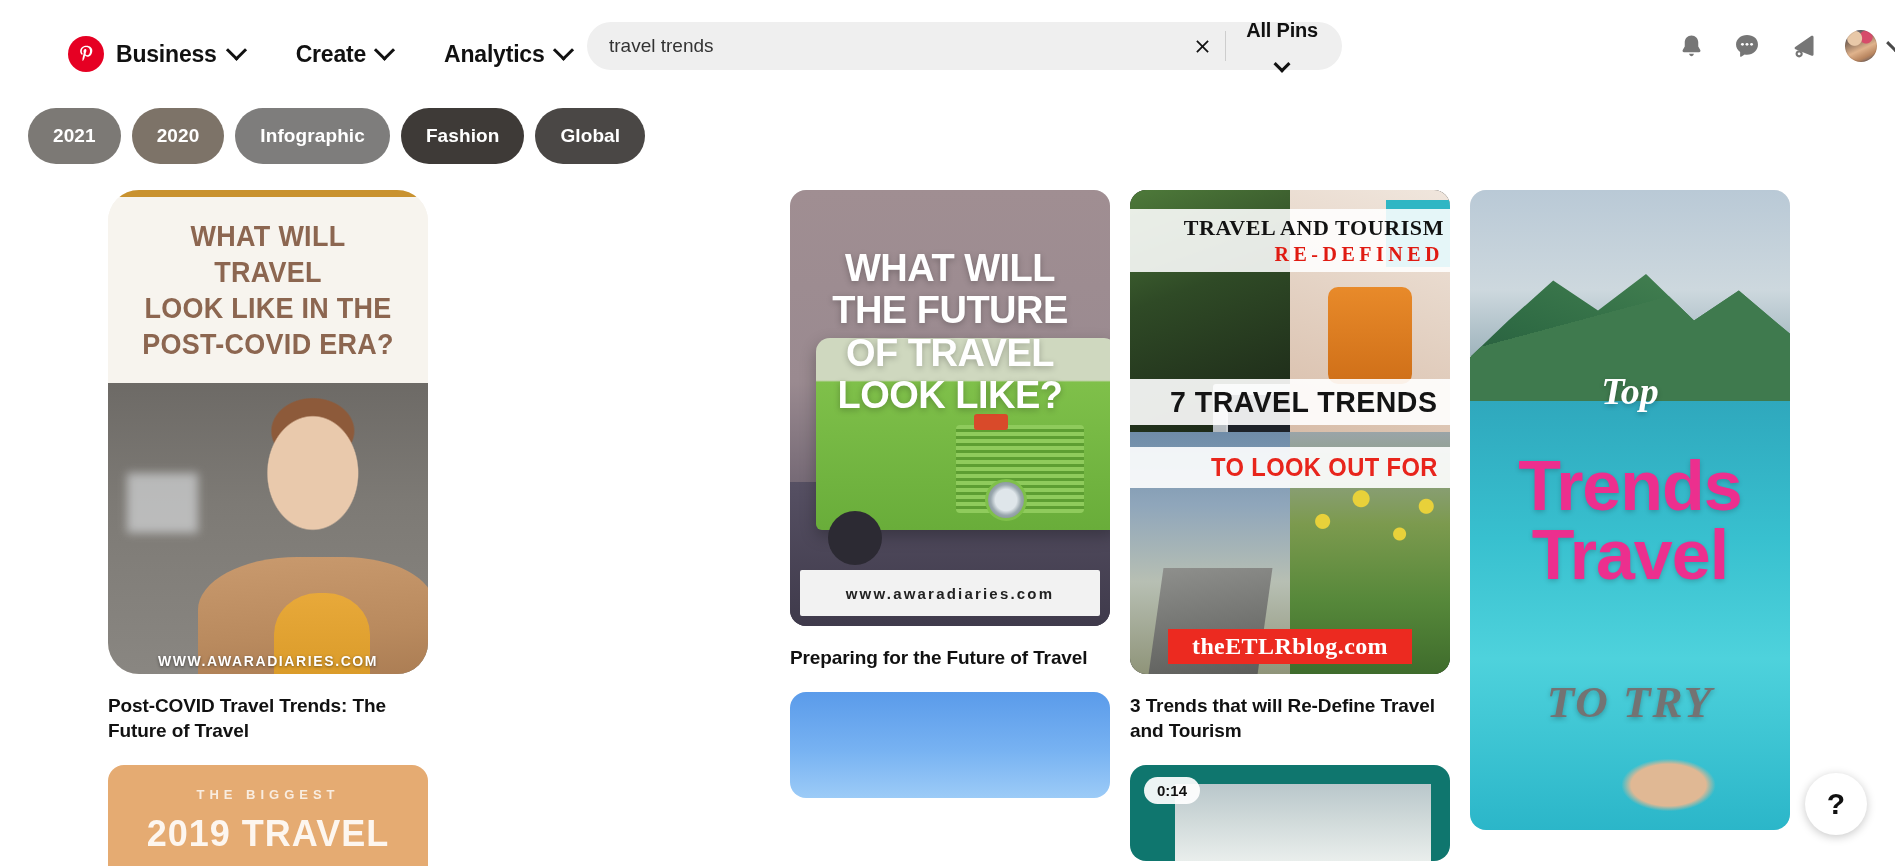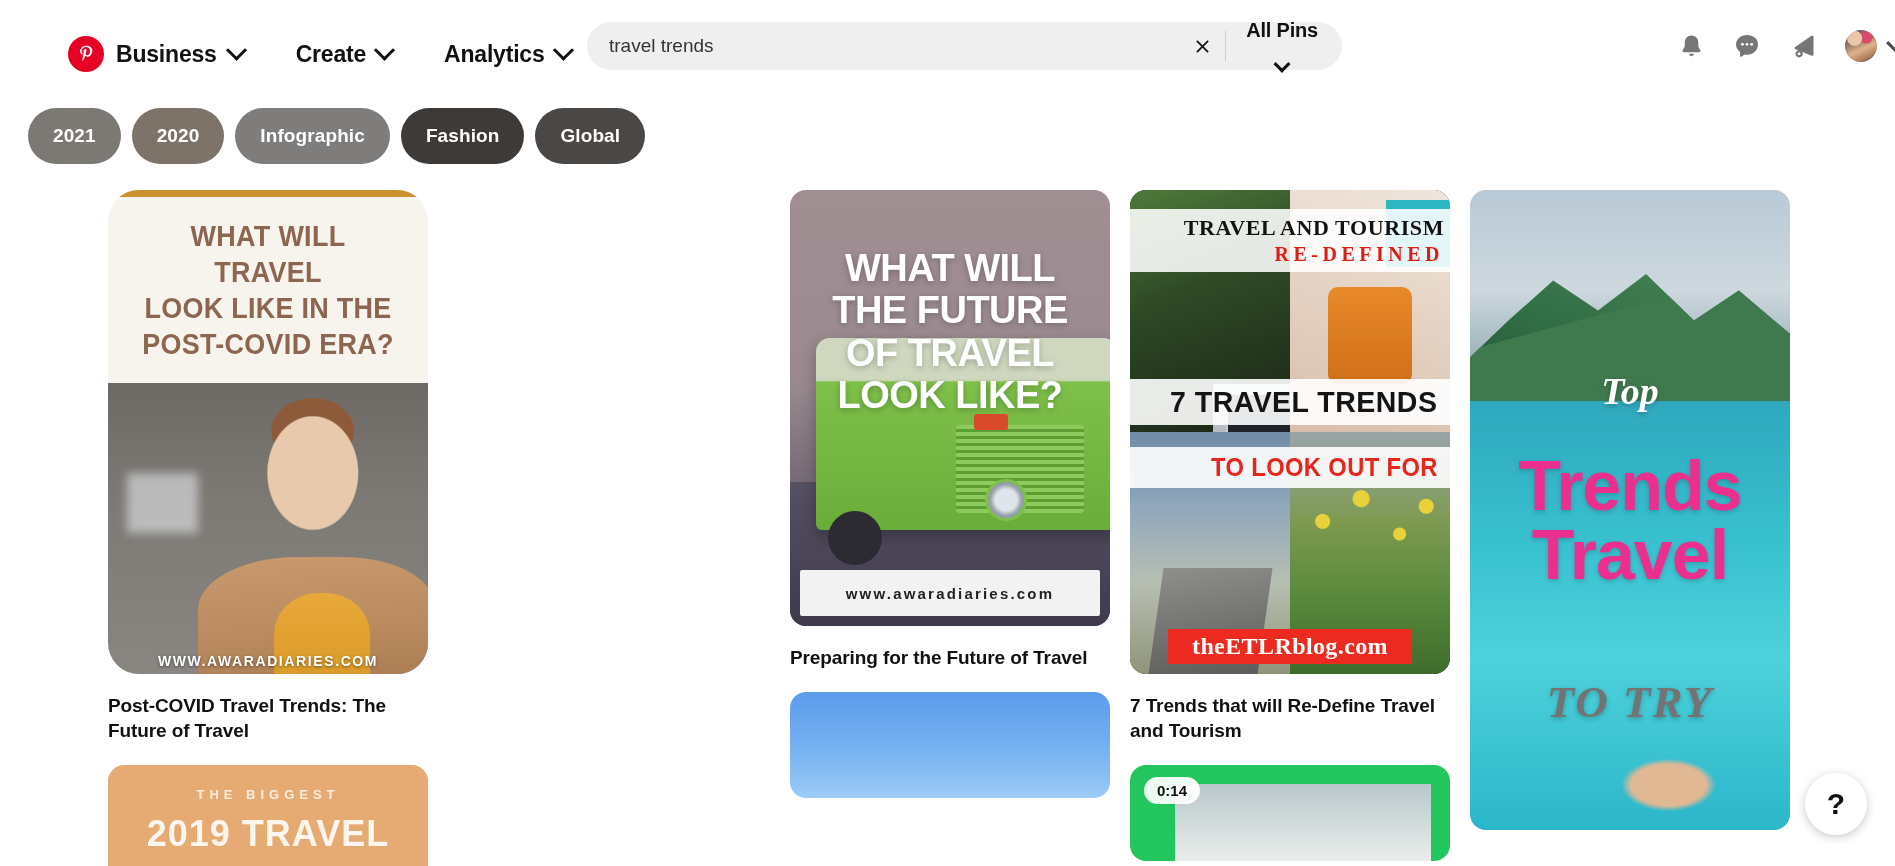--- a/index.html
+++ b/index.html
@@ -327,21 +327,21 @@
     transform: scaleX(.95); display:inline-block;
   }
   .p5-url {
     position: absolute; left: 12%; right: 12%; bottom: 10px;
     background: #ec2a20; color: #ffffff; text-align: center;
     font-family: "Liberation Serif", serif;
     font-size: 24px; font-weight: 700; padding: 4px 0; letter-spacing: .4px;
   }
 
   
-  .p6 { height: 96px; background: #22c55e; position: relative; }
+  .p6 { height: 96px; background: #0f766e; position: relative; }
   .p6-sea {
     position: absolute; left: 14%; right: 6%; top: 20%; bottom: 0;
     background: linear-gradient(180deg,#b9c7cb 0%,#cfd9d9 45%,#e9eeec 100%);
   }
   .vid-badge {
     position: absolute; left: 14px; top: 12px;
     background: rgba(255,255,255,.92);
     color: #111; font-size: 15px; font-weight: 700;
     padding: 5px 13px; border-radius: 14px;
     z-index: 3;
@@ -572,21 +572,21 @@
           <div class="l2">RE-DEFINED</div>
         </div>
         <div class="p5-band p5-b2">
           <span>7 TRAVEL TRENDS</span>
         </div>
         <div class="p5-band p5-b3">
           <span>TO LOOK OUT FOR</span>
         </div>
         <div class="p5-url">theETLRblog.com</div>
       </div>
-      <div class="pin-title">7 Trends that will Re-Define Travel and Tourism</div>
+      <div class="pin-title">3 Trends that will Re-Define Travel and Tourism</div>
     </div>
 
     <div class="pin">
       <div class="pin-img p6">
         <div class="vid-badge">0:14</div>
         <div class="p6-sea"></div>
       </div>
     </div>
 
   </div>

